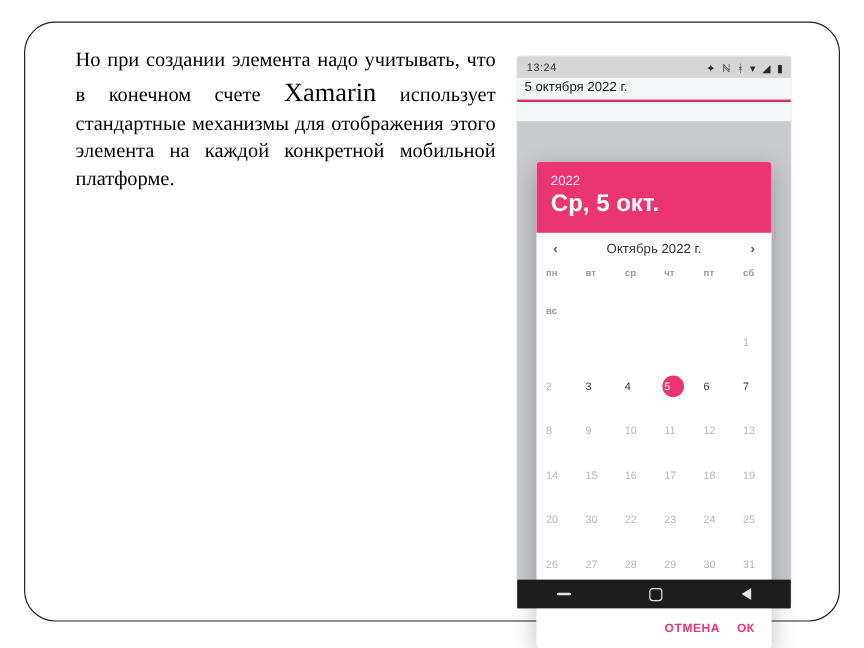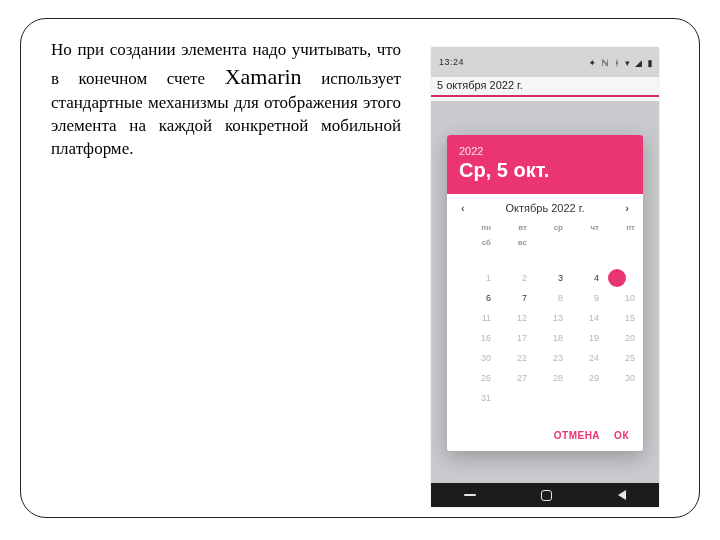--- a/index.html
+++ b/index.html
@@ -1,32 +1,32 @@
 <!DOCTYPE html>
 <html><head>
 <meta charset="utf-8">
 <style>
   html,body{margin:0;padding:0;width:720px;height:540px;font-family:"Times New Roman",serif;background:#fff;color:#000}
-  .slide{box-sizing:border-box;width:680px;height:500px;margin:18px 20px;border:1.5px solid #222;border-radius:26px;padding:20px 24px 20px 30px;position:relative}
+  .slide{box-sizing:border-box;width:680px;height:500px;margin:18px 20px;border:1.5px solid #222;border-radius:26px;padding:20px 24px 20px 42px;position:relative}
   .body-text{width:350px;font-size:17px;line-height:1.35;text-align:justify;text-justify:inter-word}
   .body-text .xam{font-size:22px}
   .phone{position:absolute;top:28px;right:40px;width:228px;height:460px;background:#f5f6f7;border-radius:4px;box-shadow:0 0 0 1px rgba(0,0,0,.05);font-family:Arial,Helvetica,sans-serif}
-  .status-bar{height:30px;background:#d6d6d6;display:flex;align-items:center;justify-content:flex-end;padding:0 6px;font-size:9px;color:#2a2a2a;letter-spacing:.5px}
+  .status-bar{height:18px;background:#d6d6d6;display:flex;align-items:center;justify-content:flex-end;padding:0 6px;font-size:9px;color:#2a2a2a;letter-spacing:.5px}
   .status-bar .left{margin-right:auto;margin-left:2px}
   .status-icons span{margin-left:2px}
   .selected-line{font-size:8px;color:#9a9a9a;padding:2px 6px 0 6px}
   .date-line{font-size:11px;color:#222;padding:2px 6px 4px 6px;border-bottom:2px solid #d72e61}
   .dim{position:absolute;left:0;right:0;top:54px;bottom:24px;background:rgba(120,120,125,.35)}
   .dialog{position:absolute;left:16px;right:16px;top:88px;background:#fff;border-radius:3px;box-shadow:0 6px 20px rgba(0,0,0,.25);overflow:hidden}
   .dialog-head{background:#ea3572;color:#fff;padding:10px 12px 12px 12px}
   .dialog-year{font-size:11px;opacity:.85}
   .dialog-date{font-size:20px;font-weight:700;margin-top:2px}
   .month-row{display:flex;align-items:center;justify-content:space-between;padding:8px 10px 4px 10px;font-size:11px;color:#333}
   .chev{font-weight:bold;color:#555;padding:0 4px;cursor:pointer}
-  .grid{display:grid;grid-template-columns:repeat(5,1fr);gap:0;padding:2px 8px 6px 8px;text-align:right}
+  .grid{display:grid;grid-template-columns:repeat(6,1fr);gap:17px;padding:2px 8px 6px 8px;text-align:left}
   .dow{font-size:8px;color:#9a9a9a;font-weight:600;padding:3px 0}
   .cell{font-size:9px;color:#b7b7b7;padding:5px 0;position:relative}
   .cell.cur{color:#333}
   .cell.sel{color:#fff}
   .cell.sel::before{content:"";position:absolute;left:50%;top:50%;width:18px;height:18px;background:#ea3572;border-radius:50%;transform:translate(-50%,-50%);z-index:-1}
   .cell.sel{z-index:0}
   .cell.sel span{position:relative;z-index:1}
   .actions{display:flex;justify-content:flex-end;gap:14px;padding:6px 14px 10px 0;font-size:10px;font-weight:700;color:#ea3572;letter-spacing:.5px}
   .navbar{position:absolute;left:0;right:0;bottom:0;height:24px;background:#1c1c1c;display:flex;align-items:center;justify-content:space-around;color:#e6e6e6;font-size:12px}
   .nav-recent{width:12px;height:2px;background:#e6e6e6;border-radius:1px}

